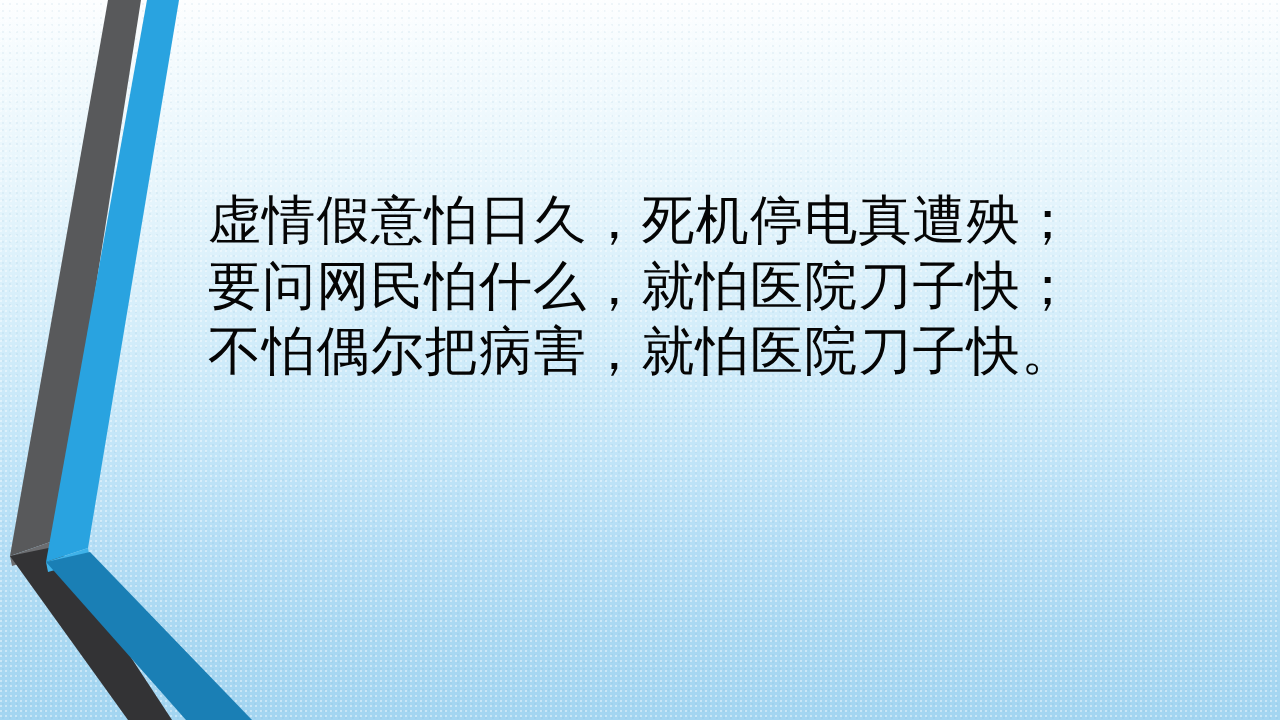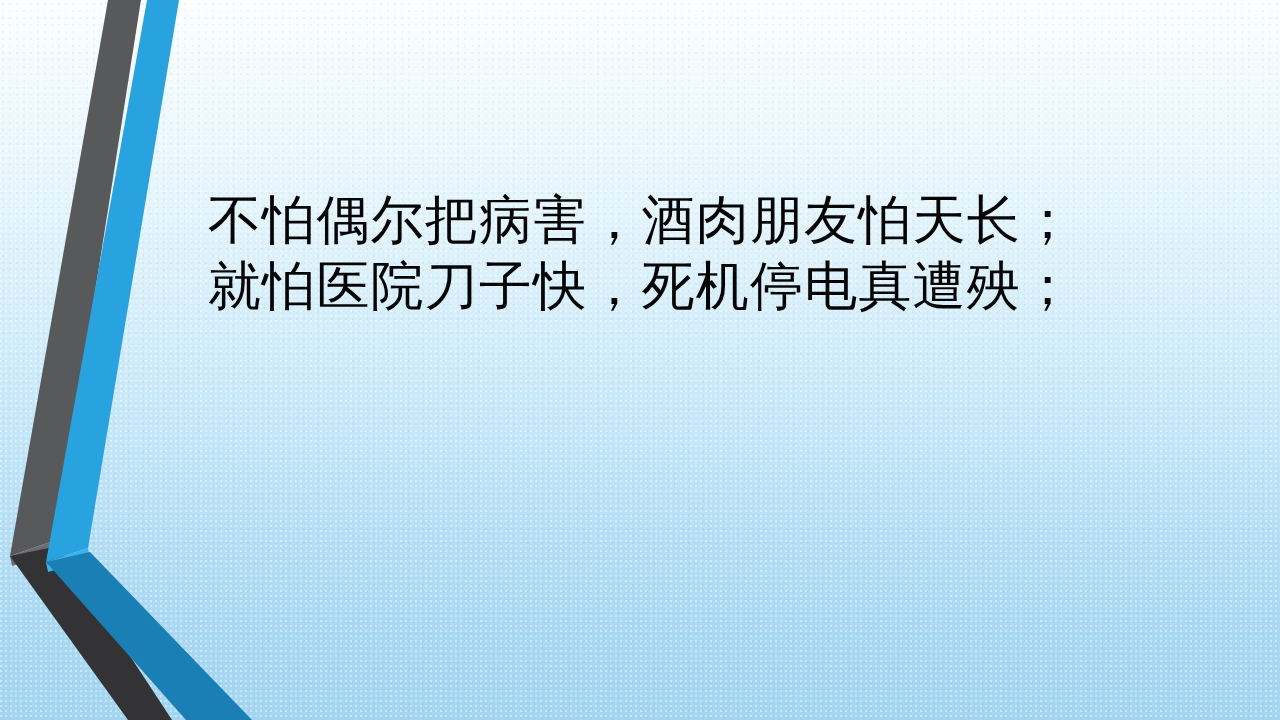--- a/index.html
+++ b/index.html
@@ -86,17 +86,18 @@
     <polygon points="10,556 58,546 172,720 128,720" fill="#333335"></polygon>
 
     <polygon points="147,0 179,0 88,548 46,562" fill="#29a3e0"></polygon>
 
     <polygon points="88,548 46,562 48,572 90,560" fill="#3fb2e9"></polygon>
 
     <polygon points="46,562 90,552 252,720 186,720" fill="#1a7fb5"></polygon>
   </svg>
 
   <div id="poem">
-    <div class="line">不怕偶尔把病害，酒肉朋友怕天长；</div>
-    <div class="line">就怕医院刀子快，死机停电真遭殃；</div>
+    <div class="line">虚情假意怕日久，死机停电真遭殃；</div>
+    <div class="line">要问网民怕什么，就怕医院刀子快；</div>
+    <div class="line">不怕偶尔把病害，就怕医院刀子快。</div>
   </div>
 
 </div>
 
 </body></html>

